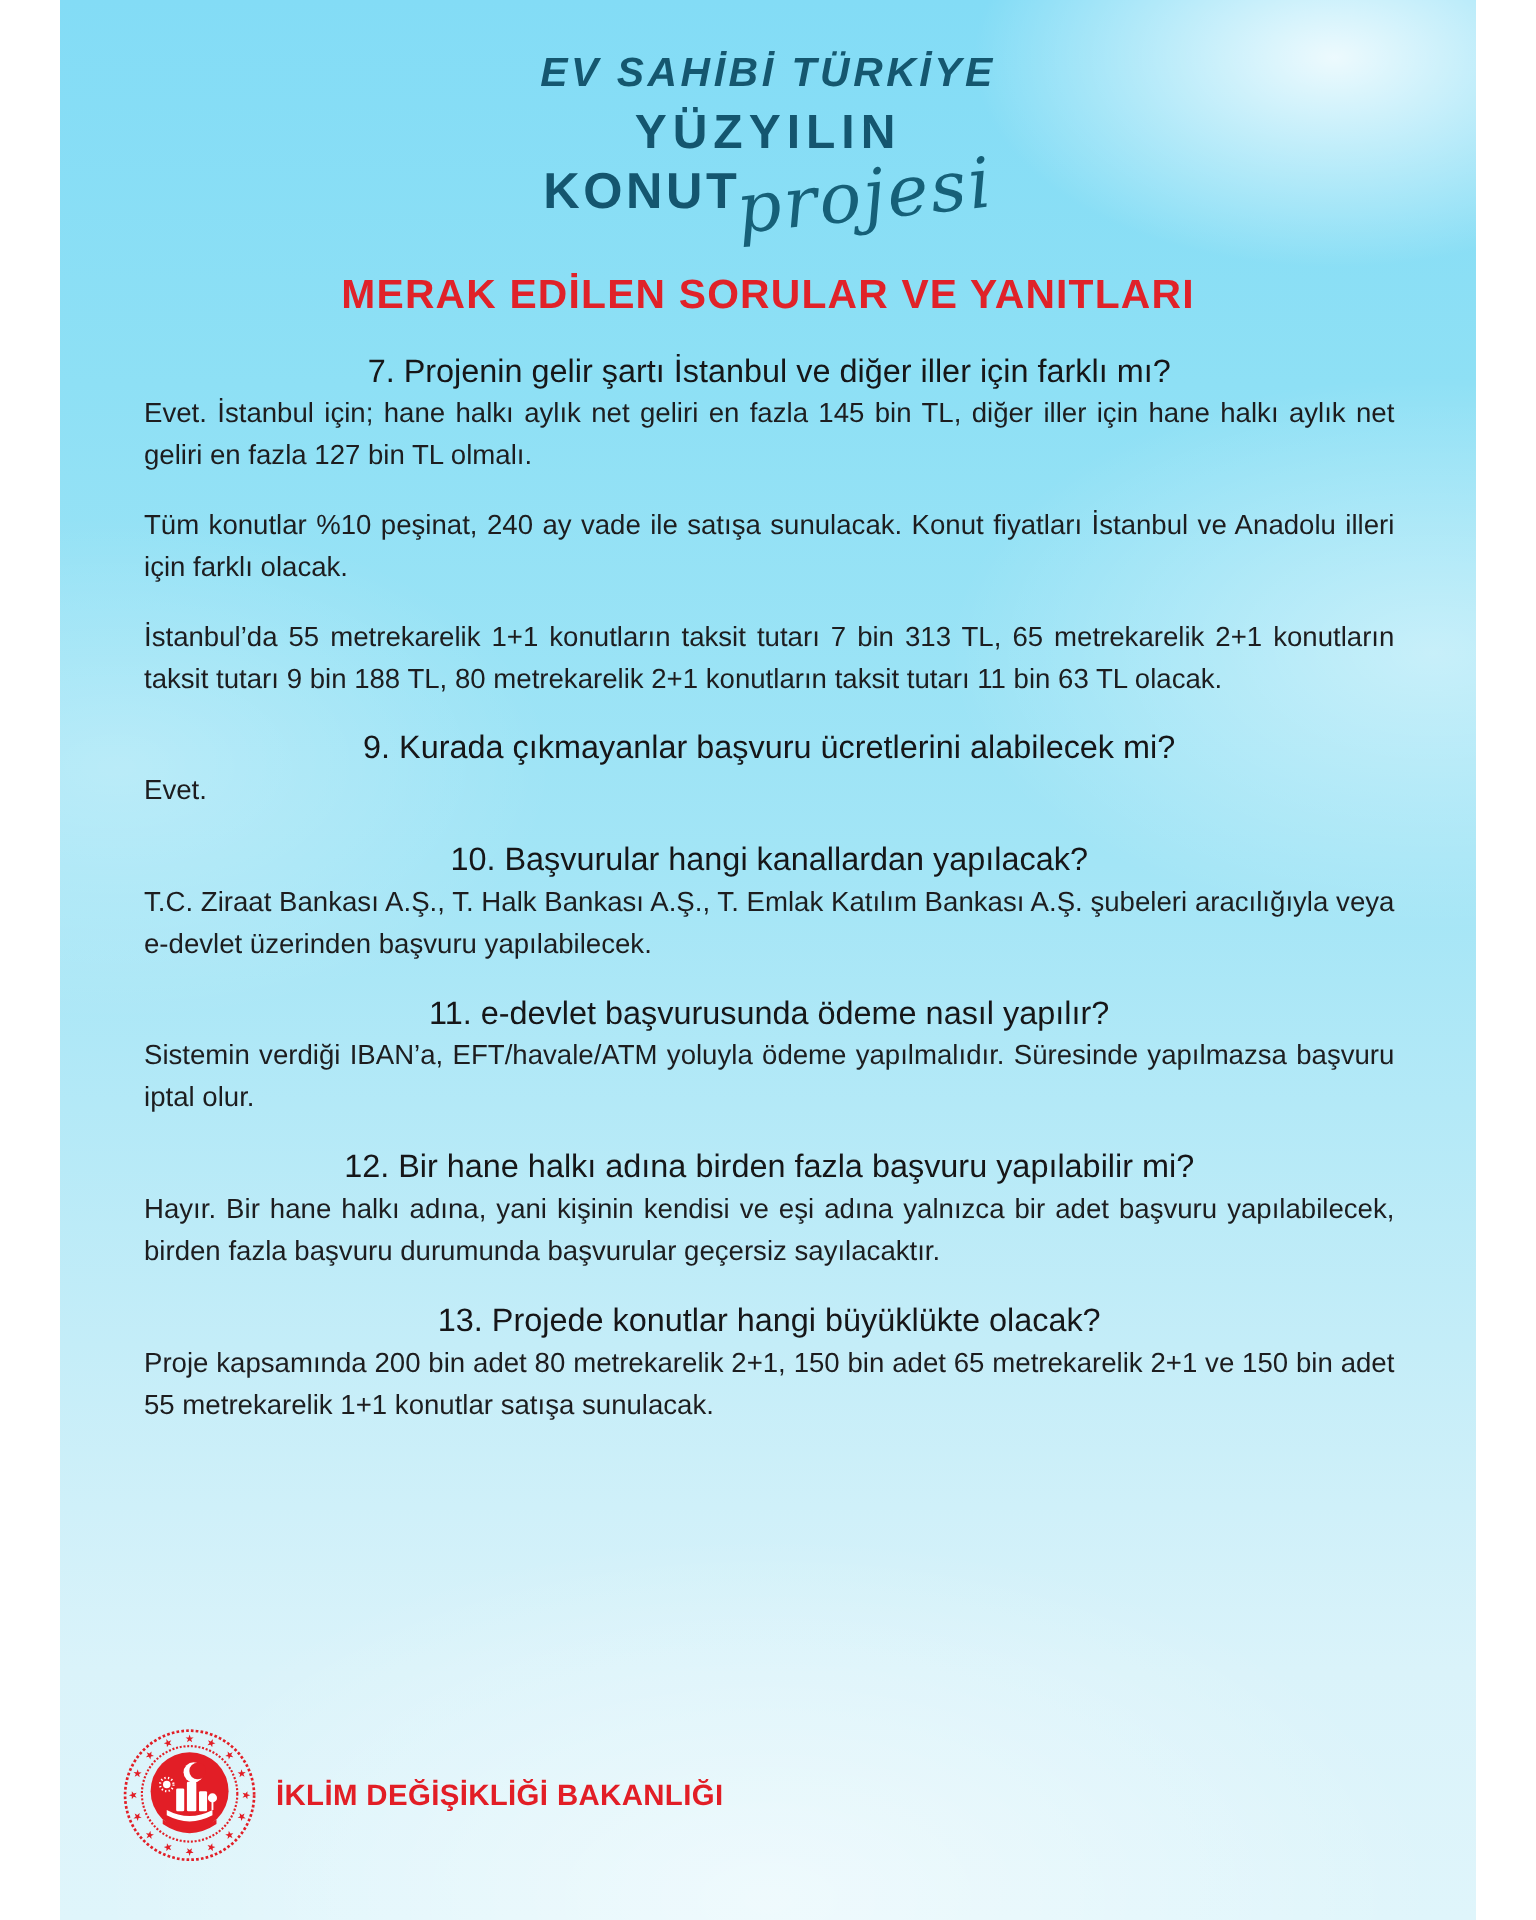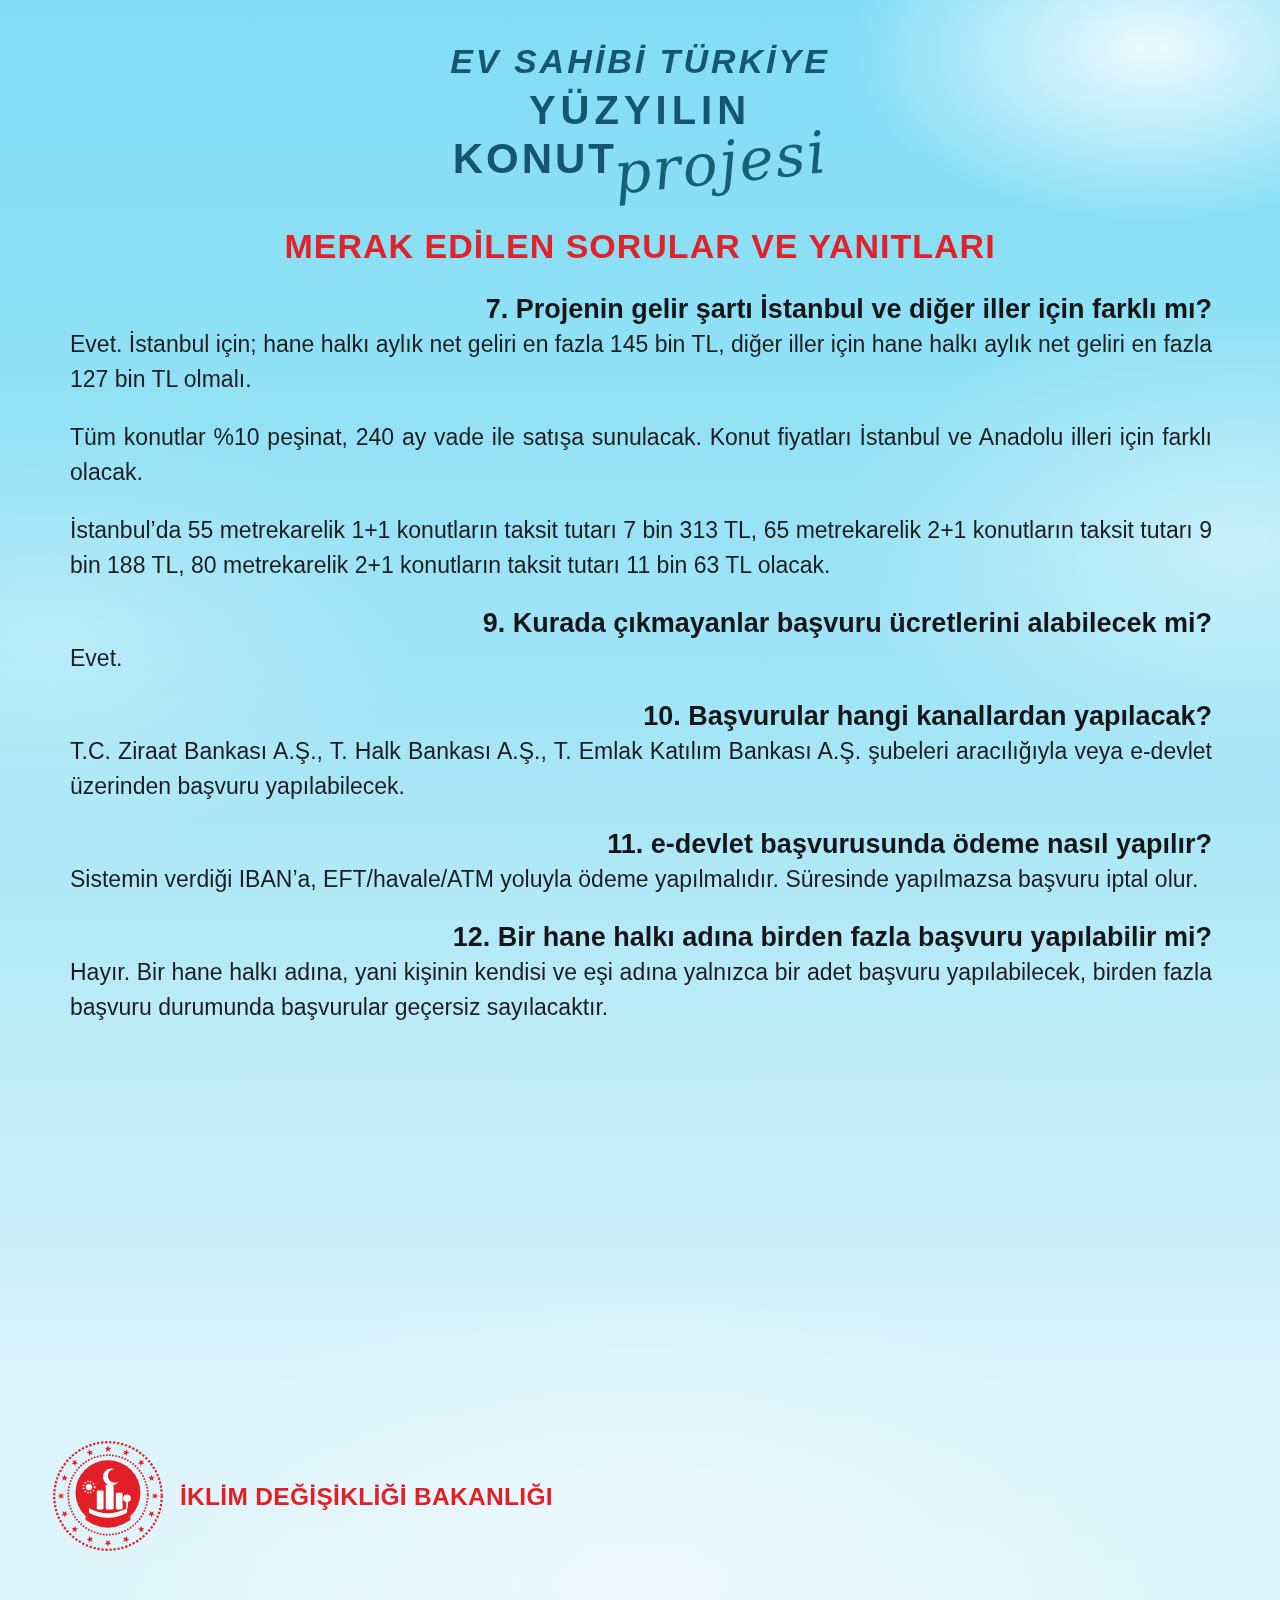--- a/index.html
+++ b/index.html
@@ -1,20 +1,20 @@
 <!DOCTYPE html>
 <html lang="tr"><head>
 <meta charset="utf-8">
 <style>
   html, body { margin: 0; padding: 0; background: #ffffff; }
   * { box-sizing: border-box; }
 
   .poster {
     position: relative;
-    width: 1280px;
+    width: 1180px;
     height: 1600px;
     margin: 0 auto;
     overflow: hidden;
     font-family: "Liberation Sans", sans-serif;
     color: #1b1b1d;
     background:
       radial-gradient(430px 250px at 90% 3%, rgba(255,255,255,0.85), rgba(255,255,255,0) 70%),
       radial-gradient(560px 320px at 97% 34%, rgba(255,255,255,0.45), rgba(255,255,255,0) 72%),
       radial-gradient(520px 300px at 4% 40%, rgba(255,255,255,0.28), rgba(255,255,255,0) 70%),
       radial-gradient(700px 380px at 50% 99%, rgba(255,255,255,0.5), rgba(255,255,255,0) 80%),
@@ -51,21 +51,21 @@
     margin: 14px 0 0 0; text-align: center;
     font-size: 34px; font-weight: 800; letter-spacing: 1px;
     color: #e02229;
   }
 
   
   .faq { padding: 26px 68px 0 70px; }
   .faq-block { margin: 0 0 23px 0; }
   .faq-question {
     margin: 0; font-size: 27px; line-height: 35px;
-    font-weight: 700; color: #161618; text-align: right;
+    font-weight: 400; color: #161618; text-align: center;
   }
   .faq-answer {
     margin: 0; font-size: 23px; line-height: 35px;
     font-weight: 400; color: #1d1d1f;
     text-align: justify; text-justify: inter-word;
   }
   .faq-answer + .faq-answer { margin-top: 23px; }
 
   
   .footer {
@@ -119,20 +119,24 @@
     <section class="faq-block">
       <h2 class="faq-question">11. e-devlet başvurusunda ödeme nasıl yapılır?</h2>
       <p class="faq-answer">Sistemin verdiği IBAN’a, EFT/havale/ATM yoluyla ödeme yapılmalıdır. Süresinde yapılmazsa başvuru iptal olur.</p>
     </section>
 
     <section class="faq-block">
       <h2 class="faq-question">12. Bir hane halkı adına birden fazla başvuru yapılabilir mi?</h2>
       <p class="faq-answer">Hayır. Bir hane halkı adına, yani kişinin kendisi ve eşi adına yalnızca bir adet başvuru yapılabilecek, birden fazla başvuru durumunda başvurular geçersiz sayılacaktır.</p>
     </section>
 
+    <section class="faq-block">
+      <h2 class="faq-question">13. Projede konutlar hangi büyüklükte olacak?</h2>
+      <p class="faq-answer">Proje kapsamında 200 bin adet 80 metrekarelik 2+1, 150 bin adet 65 metrekarelik 2+1 ve 150 bin adet 55 metrekarelik 1+1 konutlar satışa sunulacak.</p>
+    </section>
 
   </main>
 
   <footer class="footer">
     <svg class="emblem" viewBox="0 0 100 100" aria-hidden="true">
       <defs>
         <path id="st" d="M0,-3.2 L0.75,-1 L3,-1 L1.2,0.4 L1.9,2.6 L0,1.3 L-1.9,2.6 L-1.2,0.4 L-3,-1 L-0.75,-1 Z"></path>
       </defs>
       <circle cx="50" cy="50" r="48" fill="none" stroke="#e21e26" stroke-width="2" stroke-dasharray="2 1.6"></circle>
       <circle cx="50" cy="49" r="35.5" fill="none" stroke="#e21e26" stroke-width="1.6" stroke-dasharray="1.5 1.3"></circle>

